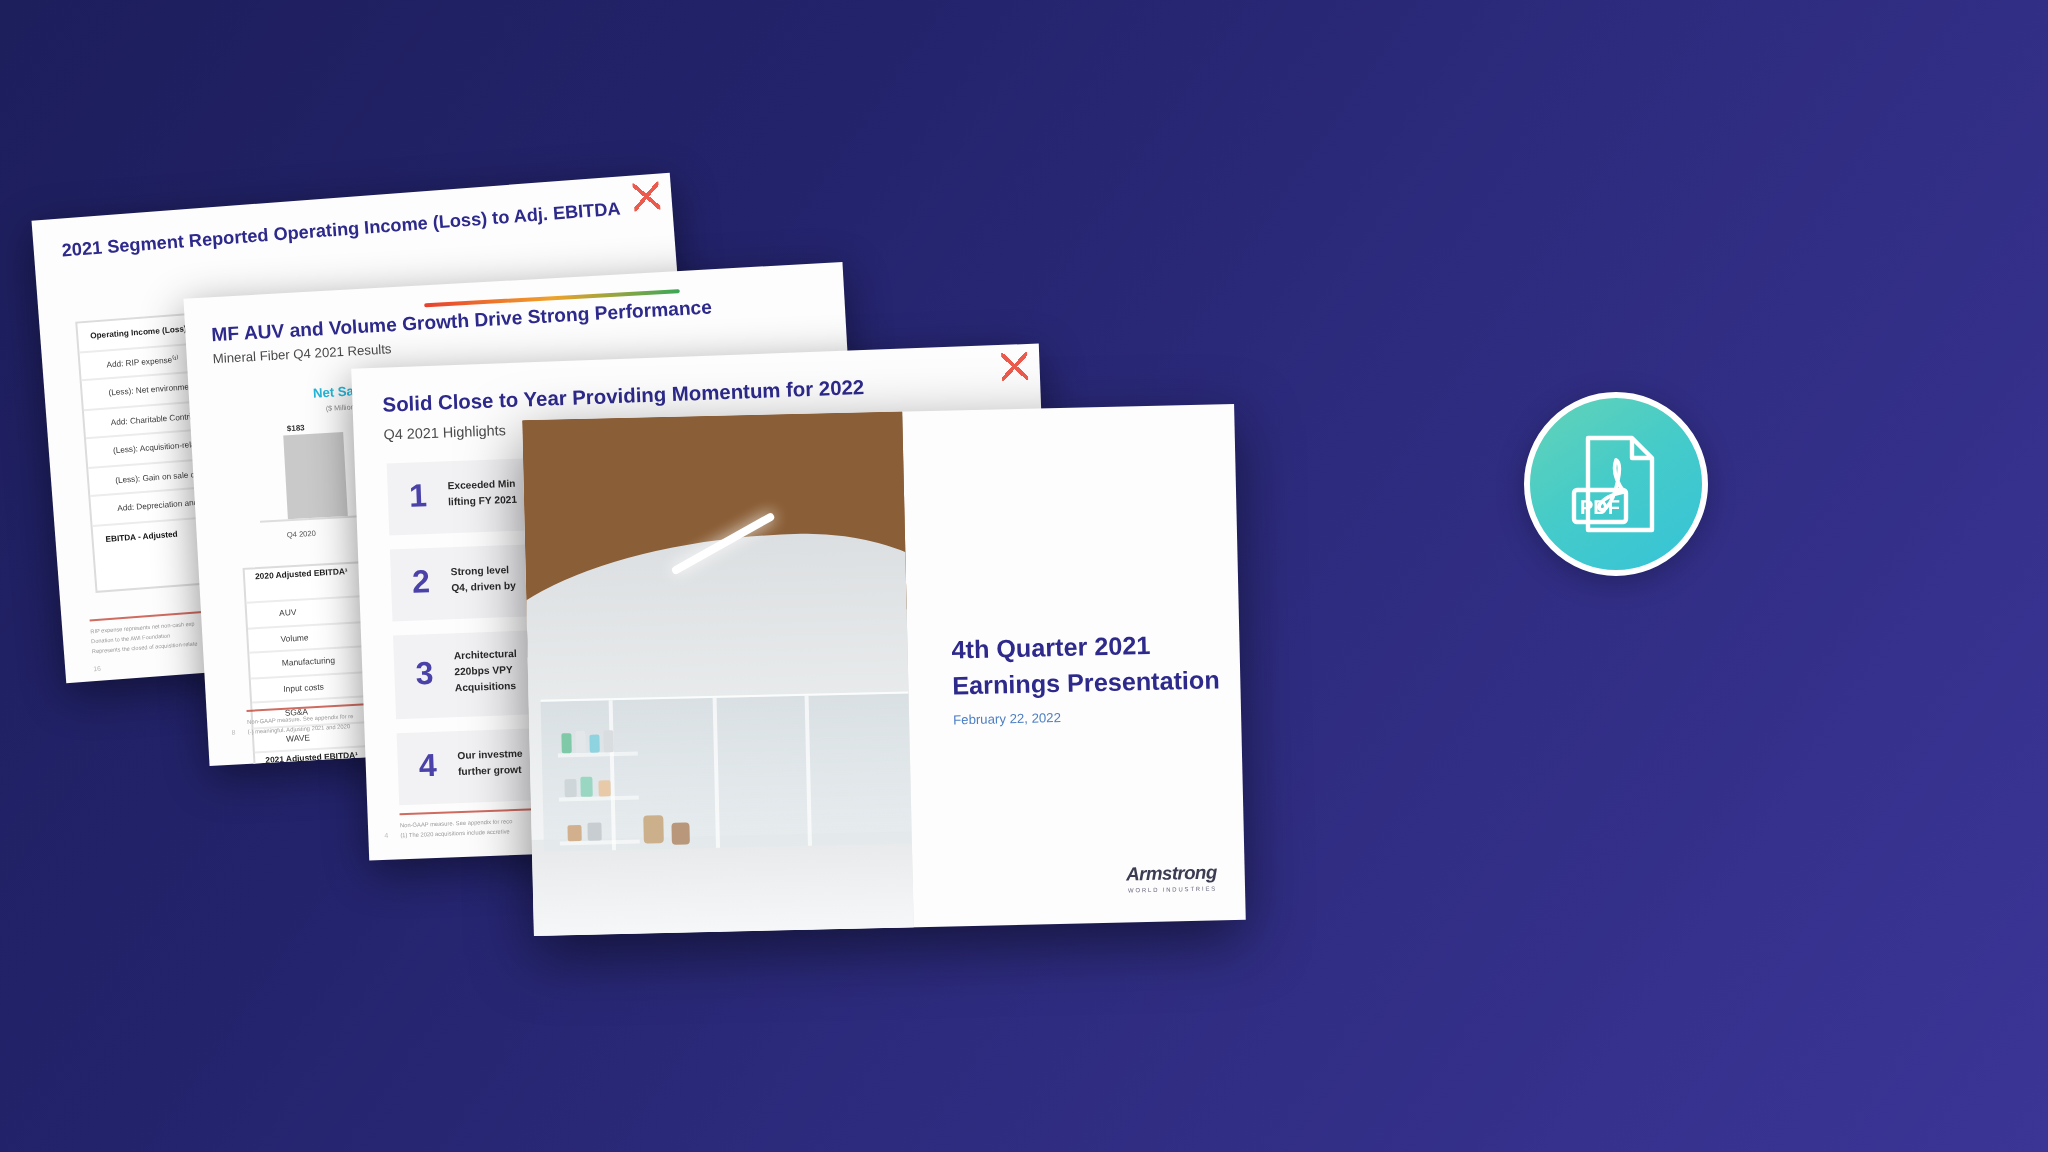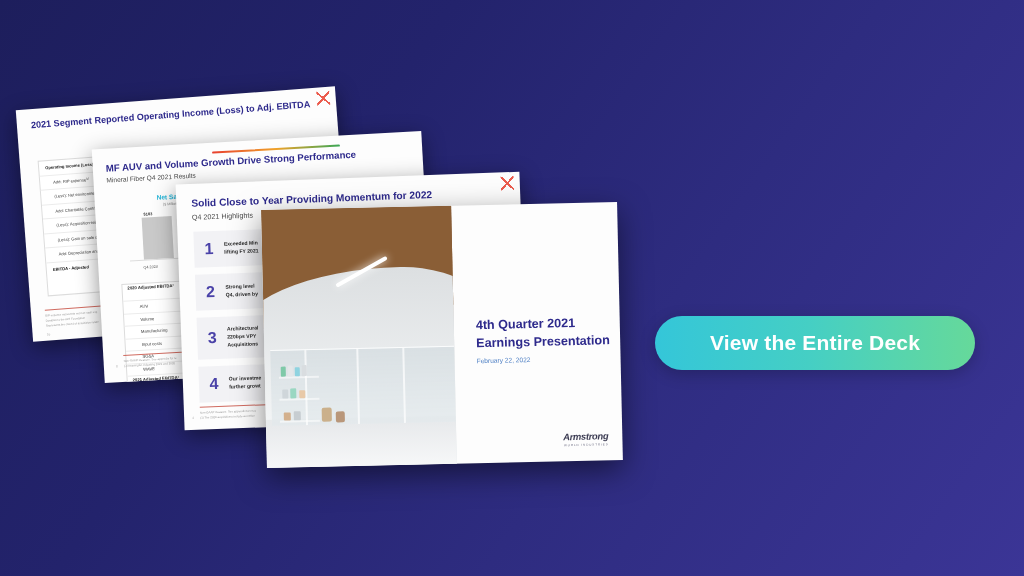--- a/index.html
+++ b/index.html
@@ -247,14 +247,22 @@
     </div>
     <div class="front-date">February 22, 2022</div>
     <div class="logo">
       <div class="lmain">Armstrong</div>
       <div class="lsub">WORLD INDUSTRIES</div>
     </div>
   </div>
 </div>
 
 <div id="cta">
-  <button id="cta-button">View the Entire Deck</button>
+  <div id="pdf-badge">
+    <svg width="48" height="52" viewBox="0 0 48 52" fill="none" aria-hidden="true">
+      <path d="M10 3 h22 l10 10 v36 a0 0 0 0 1 0 0 H10 a0 0 0 0 1 0 0 V3 z" stroke="#ffffff" stroke-width="2.2" fill="none" stroke-linejoin="round"></path>
+      <path d="M32 3 v10 h10" stroke="#ffffff" stroke-width="2.2" fill="none" stroke-linejoin="round"></path>
+      <path d="M24 14 c-2 6 1 12 4 16 c-5 1 -10 3 -12 6 c-1.5 2.5 1 4 3 2 c3 -3 5 -9 6 -14 c1 -5 1 -9 -1 -10z" stroke="#ffffff" stroke-width="1.9" fill="none" stroke-linejoin="round"></path>
+      <rect x="3" y="29" width="26" height="16" rx="1.5" stroke="#ffffff" stroke-width="2.2" fill="none"></rect>
+      <text x="16" y="41" font-family="Liberation Sans, sans-serif" font-size="10" font-weight="bold" fill="#ffffff" text-anchor="middle">PDF</text>
+    </svg>
+  </div>
 </div>
 
 </body></html>

